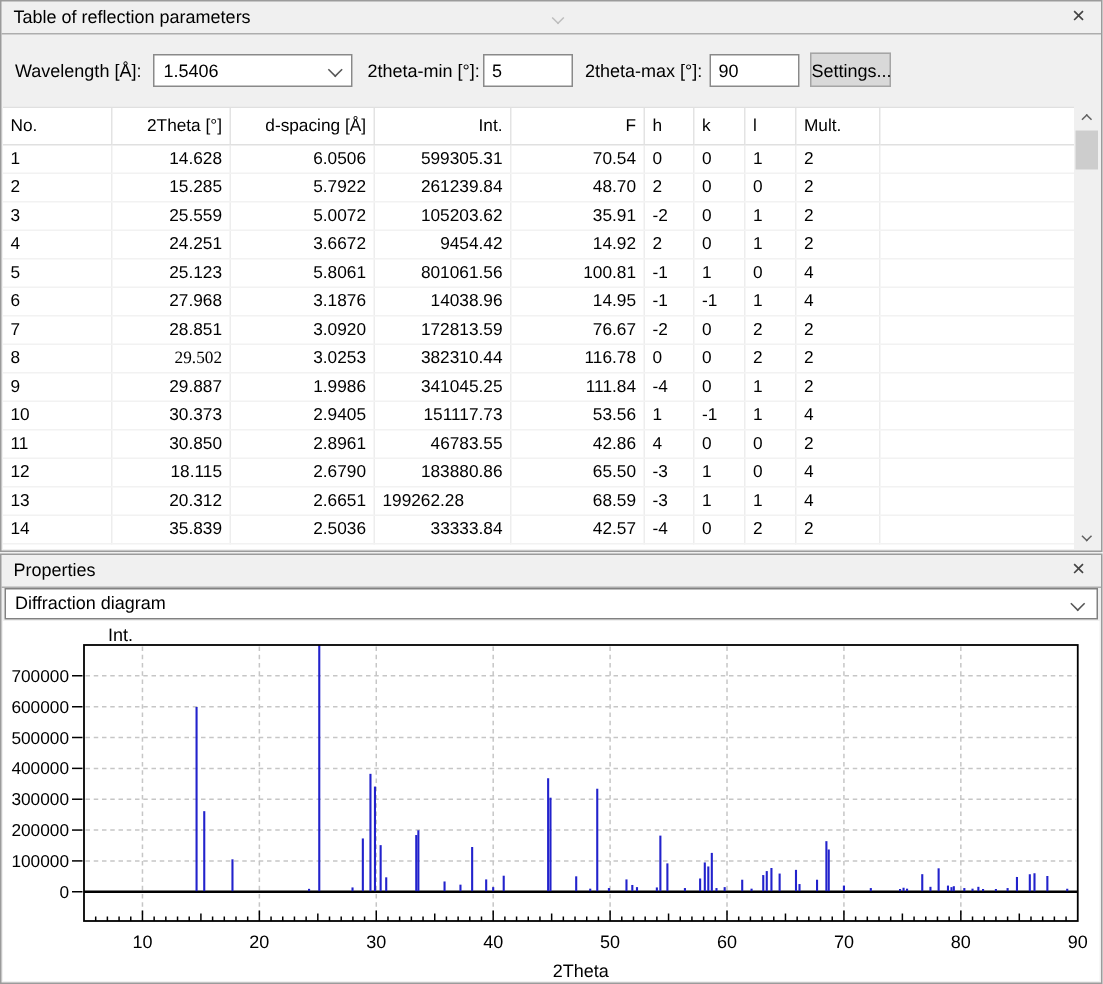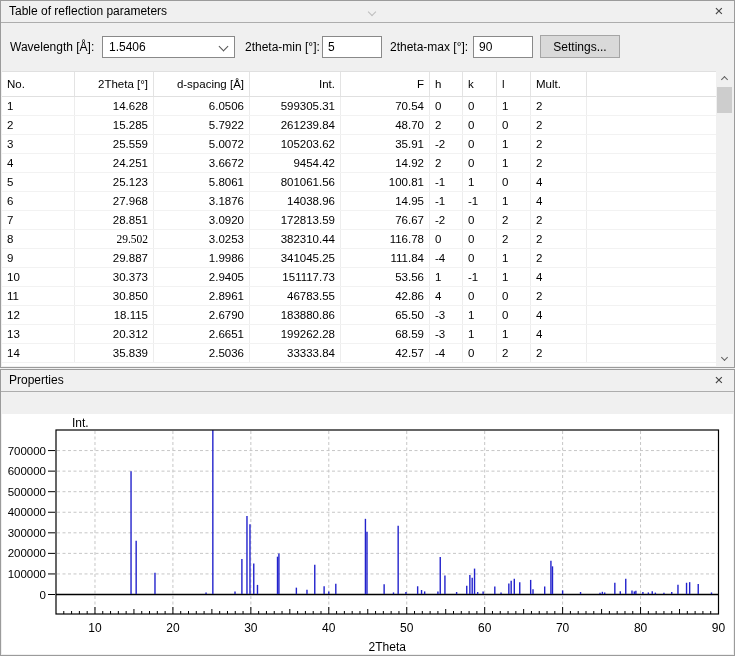--- a/index.html
+++ b/index.html
@@ -60,21 +60,21 @@
   <div class="toolbar">
     <span class="lbl" style="left:9px;">Wavelength [Å]:</span>
     <div class="box combo" style="left:101px;width:133px;">
       <span class="val">1.5406</span>
       <span class="chev"></span>
     </div>
     <span class="lbl" style="left:244px;">2theta-min [°]:</span>
     <input class="box field" style="left: 321px; width: 60px;" value="5">
     <span class="lbl" style="left:389px;">2theta-max [°]:</span>
     <input class="box field" style="left: 472px; width: 60px;" value="90">
-    <button class="btn" style="left:539px;width:80px;">Settings...</button>
+    <button class="btn" style="left:539px;width:54px;">Settings...</button>
   </div>
 
   <div class="tablewrap">
     <table class="reflections">
       <thead>
           <tr id="thead-row">
             <th style="width: 62px; text-align: left;">No.</th>
             <th style="width: 68px; text-align: right;">2Theta [°]</th>
             <th style="width: 85px; text-align: right;">d-spacing [Å]</th>
             <th style="width: 80px; text-align: right;">Int.</th>
@@ -228,21 +228,21 @@
             <td style="text-align: left;">-3</td>
             <td style="text-align: left;">1</td>
             <td style="text-align: left;">0</td>
             <td style="text-align: left;">4</td>
             <td></td>
           </tr>
           <tr>
             <td style="text-align: left;">13</td>
             <td style="text-align: right;">20.312</td>
             <td style="text-align: right;">2.6651</td>
-            <td style="text-align: right; margin-top: 32px;">199262.28</td>
+            <td style="text-align: left; margin-top: 32px;">199262.28</td>
             <td style="text-align: right;">68.59</td>
             <td style="text-align: left;">-3</td>
             <td style="text-align: left;">1</td>
             <td style="text-align: left;">1</td>
             <td style="text-align: left;">4</td>
             <td></td>
           </tr>
           <tr>
             <td style="text-align: left;">14</td>
             <td style="text-align: right;">35.839</td>
@@ -269,20 +269,24 @@
       </div>
   </div>
 </div>
 
 <div class="panel" id="panel-properties">
   <div class="titlebar">
     <span class="title">Properties</span>
     <button class="closebtn">×</button>
   </div>
 
+  <div class="viewselect">
+    <span class="val">Diffraction diagram</span>
+    <span class="chev"></span>
+  </div>
 
   <div class="chartarea">
     <svg id="chart-svg" width="733" height="242" viewBox="0 0 733 242">
         <rect x="54" y="16" width="662.5" height="184" fill="#ffffff"></rect>
         <g stroke="#c6c6c6" stroke-width="1" stroke-dasharray="3 2.5">
           <line x1="55" y1="159.9375" x2="715.5" y2="159.9375"></line>
           <line x1="55" y1="139.375" x2="715.5" y2="139.375"></line>
           <line x1="55" y1="118.8125" x2="715.5" y2="118.8125"></line>
           <line x1="55" y1="98.25" x2="715.5" y2="98.25"></line>
           <line x1="55" y1="77.6875" x2="715.5" y2="77.6875"></line>

